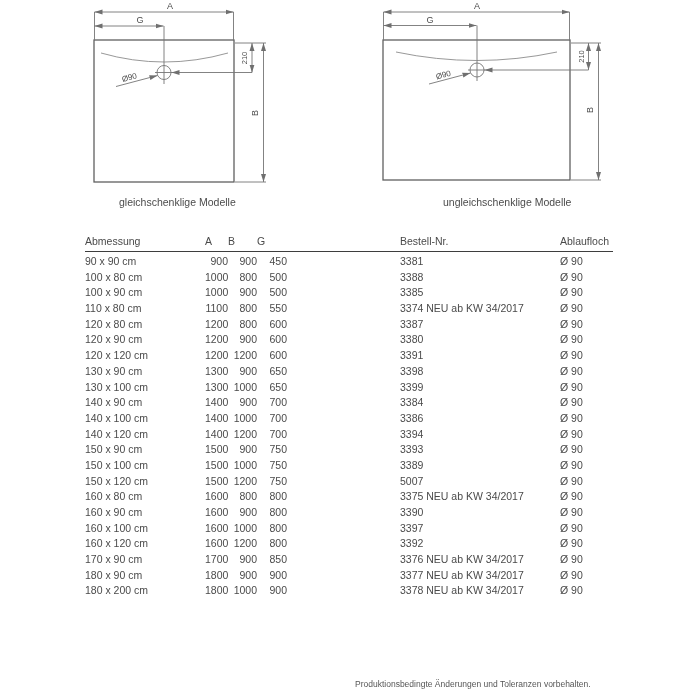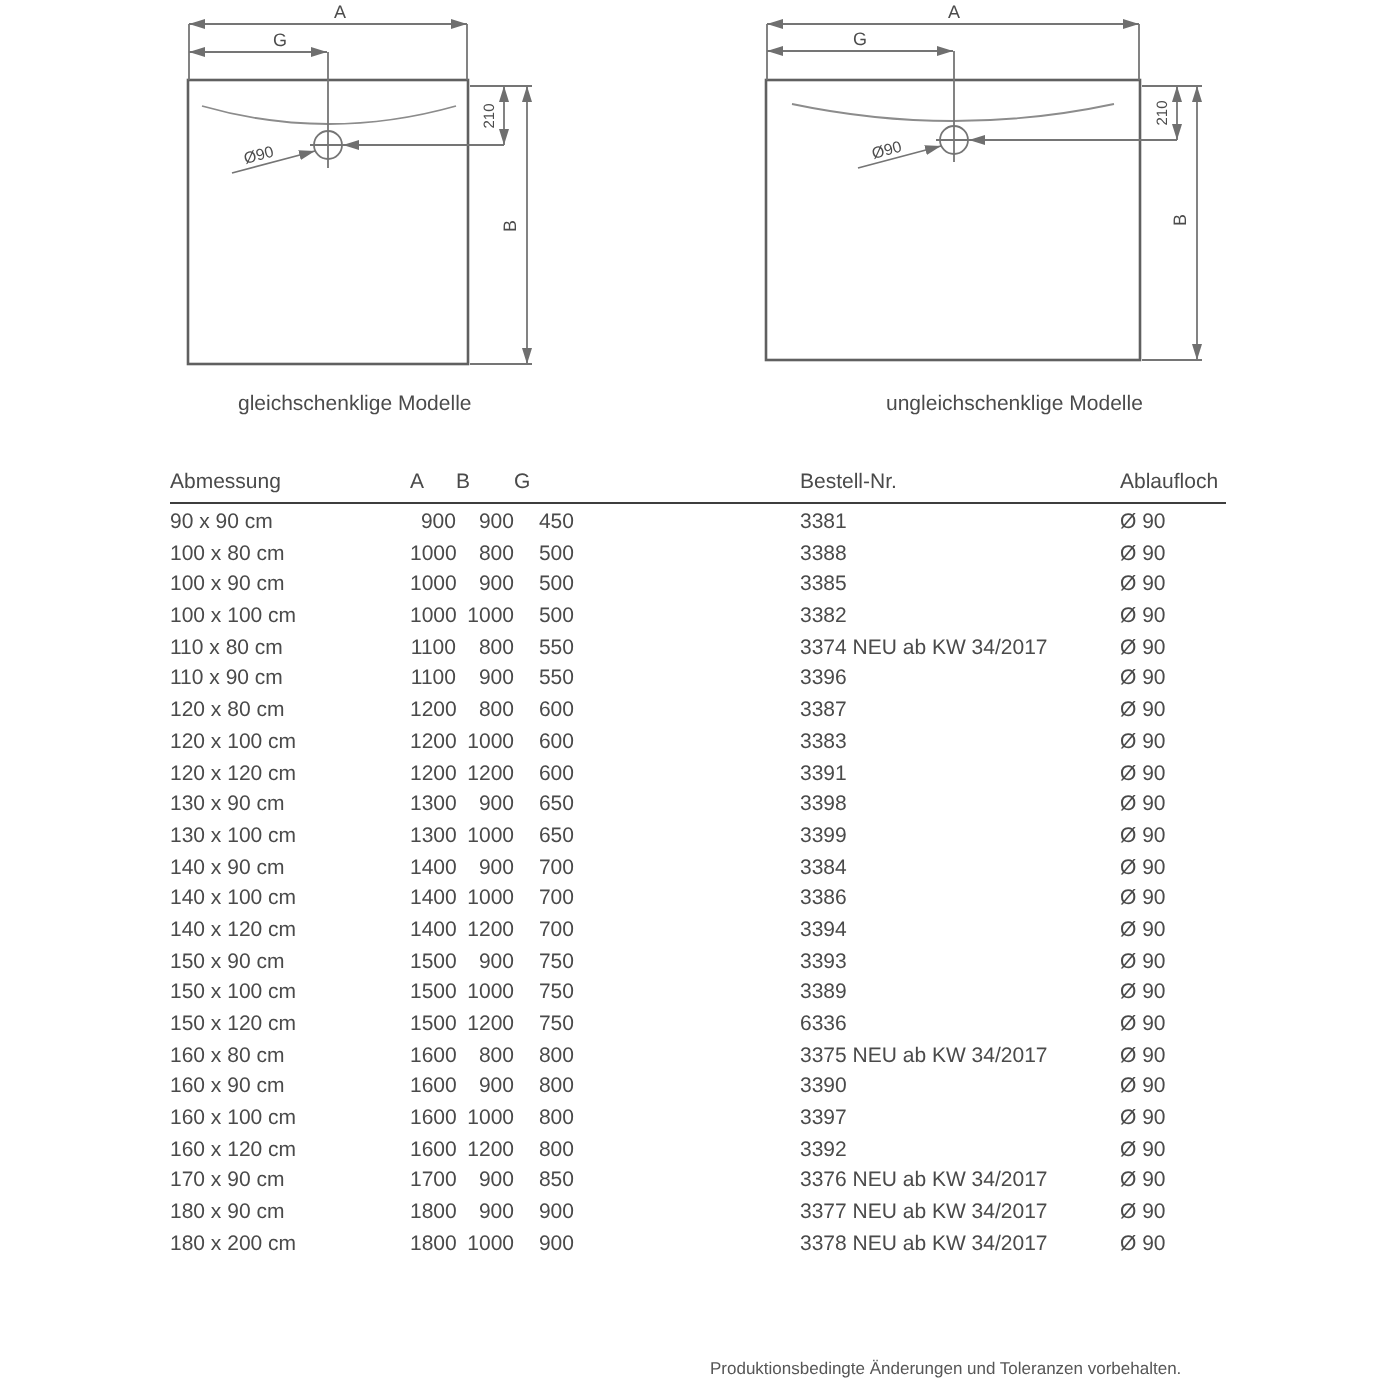--- a/index.html
+++ b/index.html
@@ -150,65 +150,49 @@
 
     <tr>
       <td>100 x 90 cm</td>
       <td class="num">1000</td>
       <td class="num">900</td>
       <td class="num">500</td>
       <td class="col-order">3385</td>
       <td>Ø 90</td>
     </tr>
 
-    <tr>
-      <td>100 x 100 cm</td>
-      <td class="num">1000</td>
-      <td class="num">1000</td>
-      <td class="num">500</td>
-      <td class="col-order">3382</td>
-      <td>Ø 90</td>
-    </tr>
 
     <tr>
       <td>110 x 80 cm</td>
       <td class="num">1100</td>
       <td class="num">800</td>
       <td class="num">550</td>
       <td class="col-order">3374 NEU ab KW 34/2017</td>
       <td>Ø 90</td>
     </tr>
 
-    <tr>
-      <td>110 x 90 cm</td>
-      <td class="num">1100</td>
-      <td class="num">900</td>
-      <td class="num">550</td>
-      <td class="col-order">3396</td>
-      <td>Ø 90</td>
-    </tr>
 
     <tr>
       <td>120 x 80 cm</td>
       <td class="num">1200</td>
       <td class="num">800</td>
       <td class="num">600</td>
       <td class="col-order">3387</td>
       <td>Ø 90</td>
     </tr>
 
-
-    <tr>
-      <td>120 x 100 cm</td>
-      <td class="num">1200</td>
-      <td class="num">1000</td>
+    <tr>
+      <td>120 x 90 cm</td>
+      <td class="num">1200</td>
+      <td class="num">900</td>
       <td class="num">600</td>
-      <td class="col-order">3383</td>
-      <td>Ø 90</td>
-    </tr>
+      <td class="col-order">3380</td>
+      <td>Ø 90</td>
+    </tr>
+
 
     <tr>
       <td>120 x 120 cm</td>
       <td class="num">1200</td>
       <td class="num">1200</td>
       <td class="num">600</td>
       <td class="col-order">3391</td>
       <td>Ø 90</td>
     </tr>
 
@@ -274,21 +258,21 @@
       <td class="num">750</td>
       <td class="col-order">3389</td>
       <td>Ø 90</td>
     </tr>
 
     <tr>
       <td>150 x 120 cm</td>
       <td class="num">1500</td>
       <td class="num">1200</td>
       <td class="num">750</td>
-      <td class="col-order">6336</td>
+      <td class="col-order">5007</td>
       <td>Ø 90</td>
     </tr>
 
     <tr>
       <td>160 x 80 cm</td>
       <td class="num">1600</td>
       <td class="num">800</td>
       <td class="num">800</td>
       <td class="col-order">3375 NEU ab KW 34/2017</td>
       <td>Ø 90</td>

